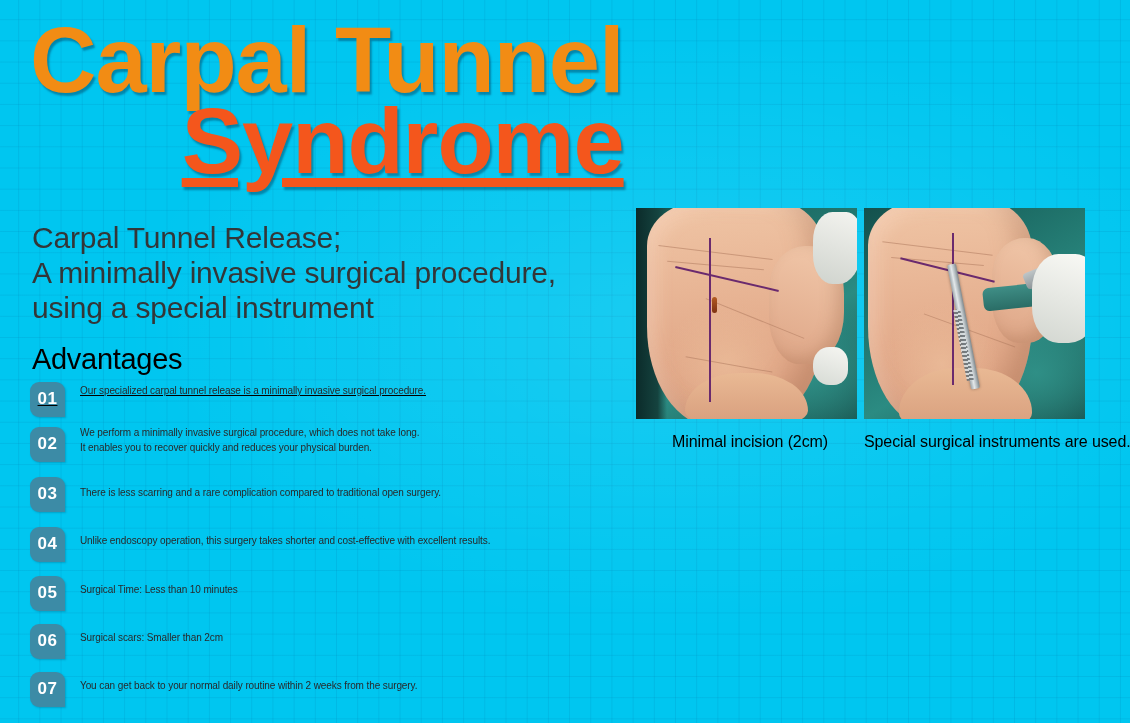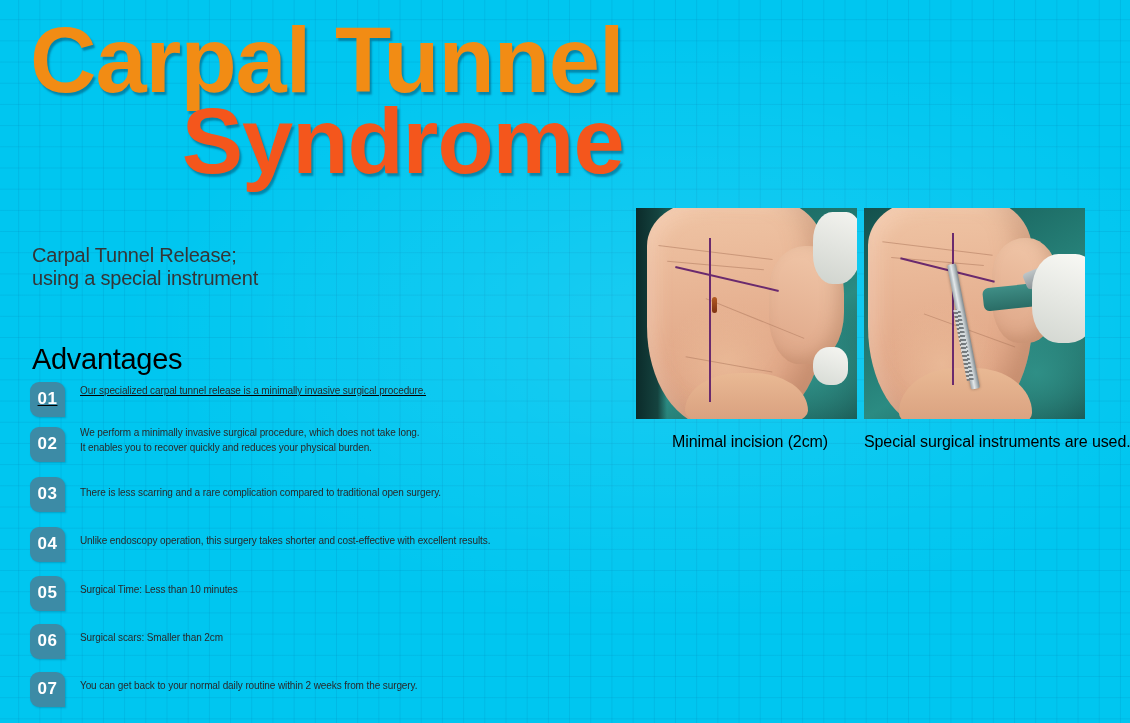--- a/index.html
+++ b/index.html
@@ -40,28 +40,28 @@
   }
   .headline .line {
     display:block;
     font-family:"Liberation Sans", sans-serif;
     font-weight:bold;
     font-size:92px;
     letter-spacing:-1px;
     text-shadow:2px 3px 2px rgba(0,60,90,.45);
   }
   .headline .line1 { color:#f28c14; }
-  .headline .line2 { color:#f4561c; margin-top:-4px; }
+  .headline .line2 { color:#f4561c; margin-top:-4px;text-decoration:underline; }
 
   
   .subtitle {
     position:absolute;
-    left:32px; top:244px;
+    left:32px; top:220px;
     color:#333638;
-    font-size:20px;
+    font-size:30px;
     line-height:1.17;
     letter-spacing:-.2px;
     z-index:3;
   }
   .subtitle span { display:block; }
 
   
   .adv-heading {
     position:absolute;
     left:32px; top:343px;
@@ -258,20 +258,21 @@
 
 <div id="poster">
 
   <div class="headline">
     <span class="line line1">Carpal Tunnel</span>
     <span class="line line2">Syndrome</span>
   </div>
 
   <div class="subtitle">
     <span>Carpal Tunnel Release;</span>
+    <span>A minimally invasive surgical procedure,</span>
     <span>using a special instrument</span>
   </div>
 
   <div class="adv-heading">Advantages</div>
 
   <div class="adv-list">
 
     <div class="adv-item i1">
       <div class="badge">01</div>
       <div class="adv-text">

